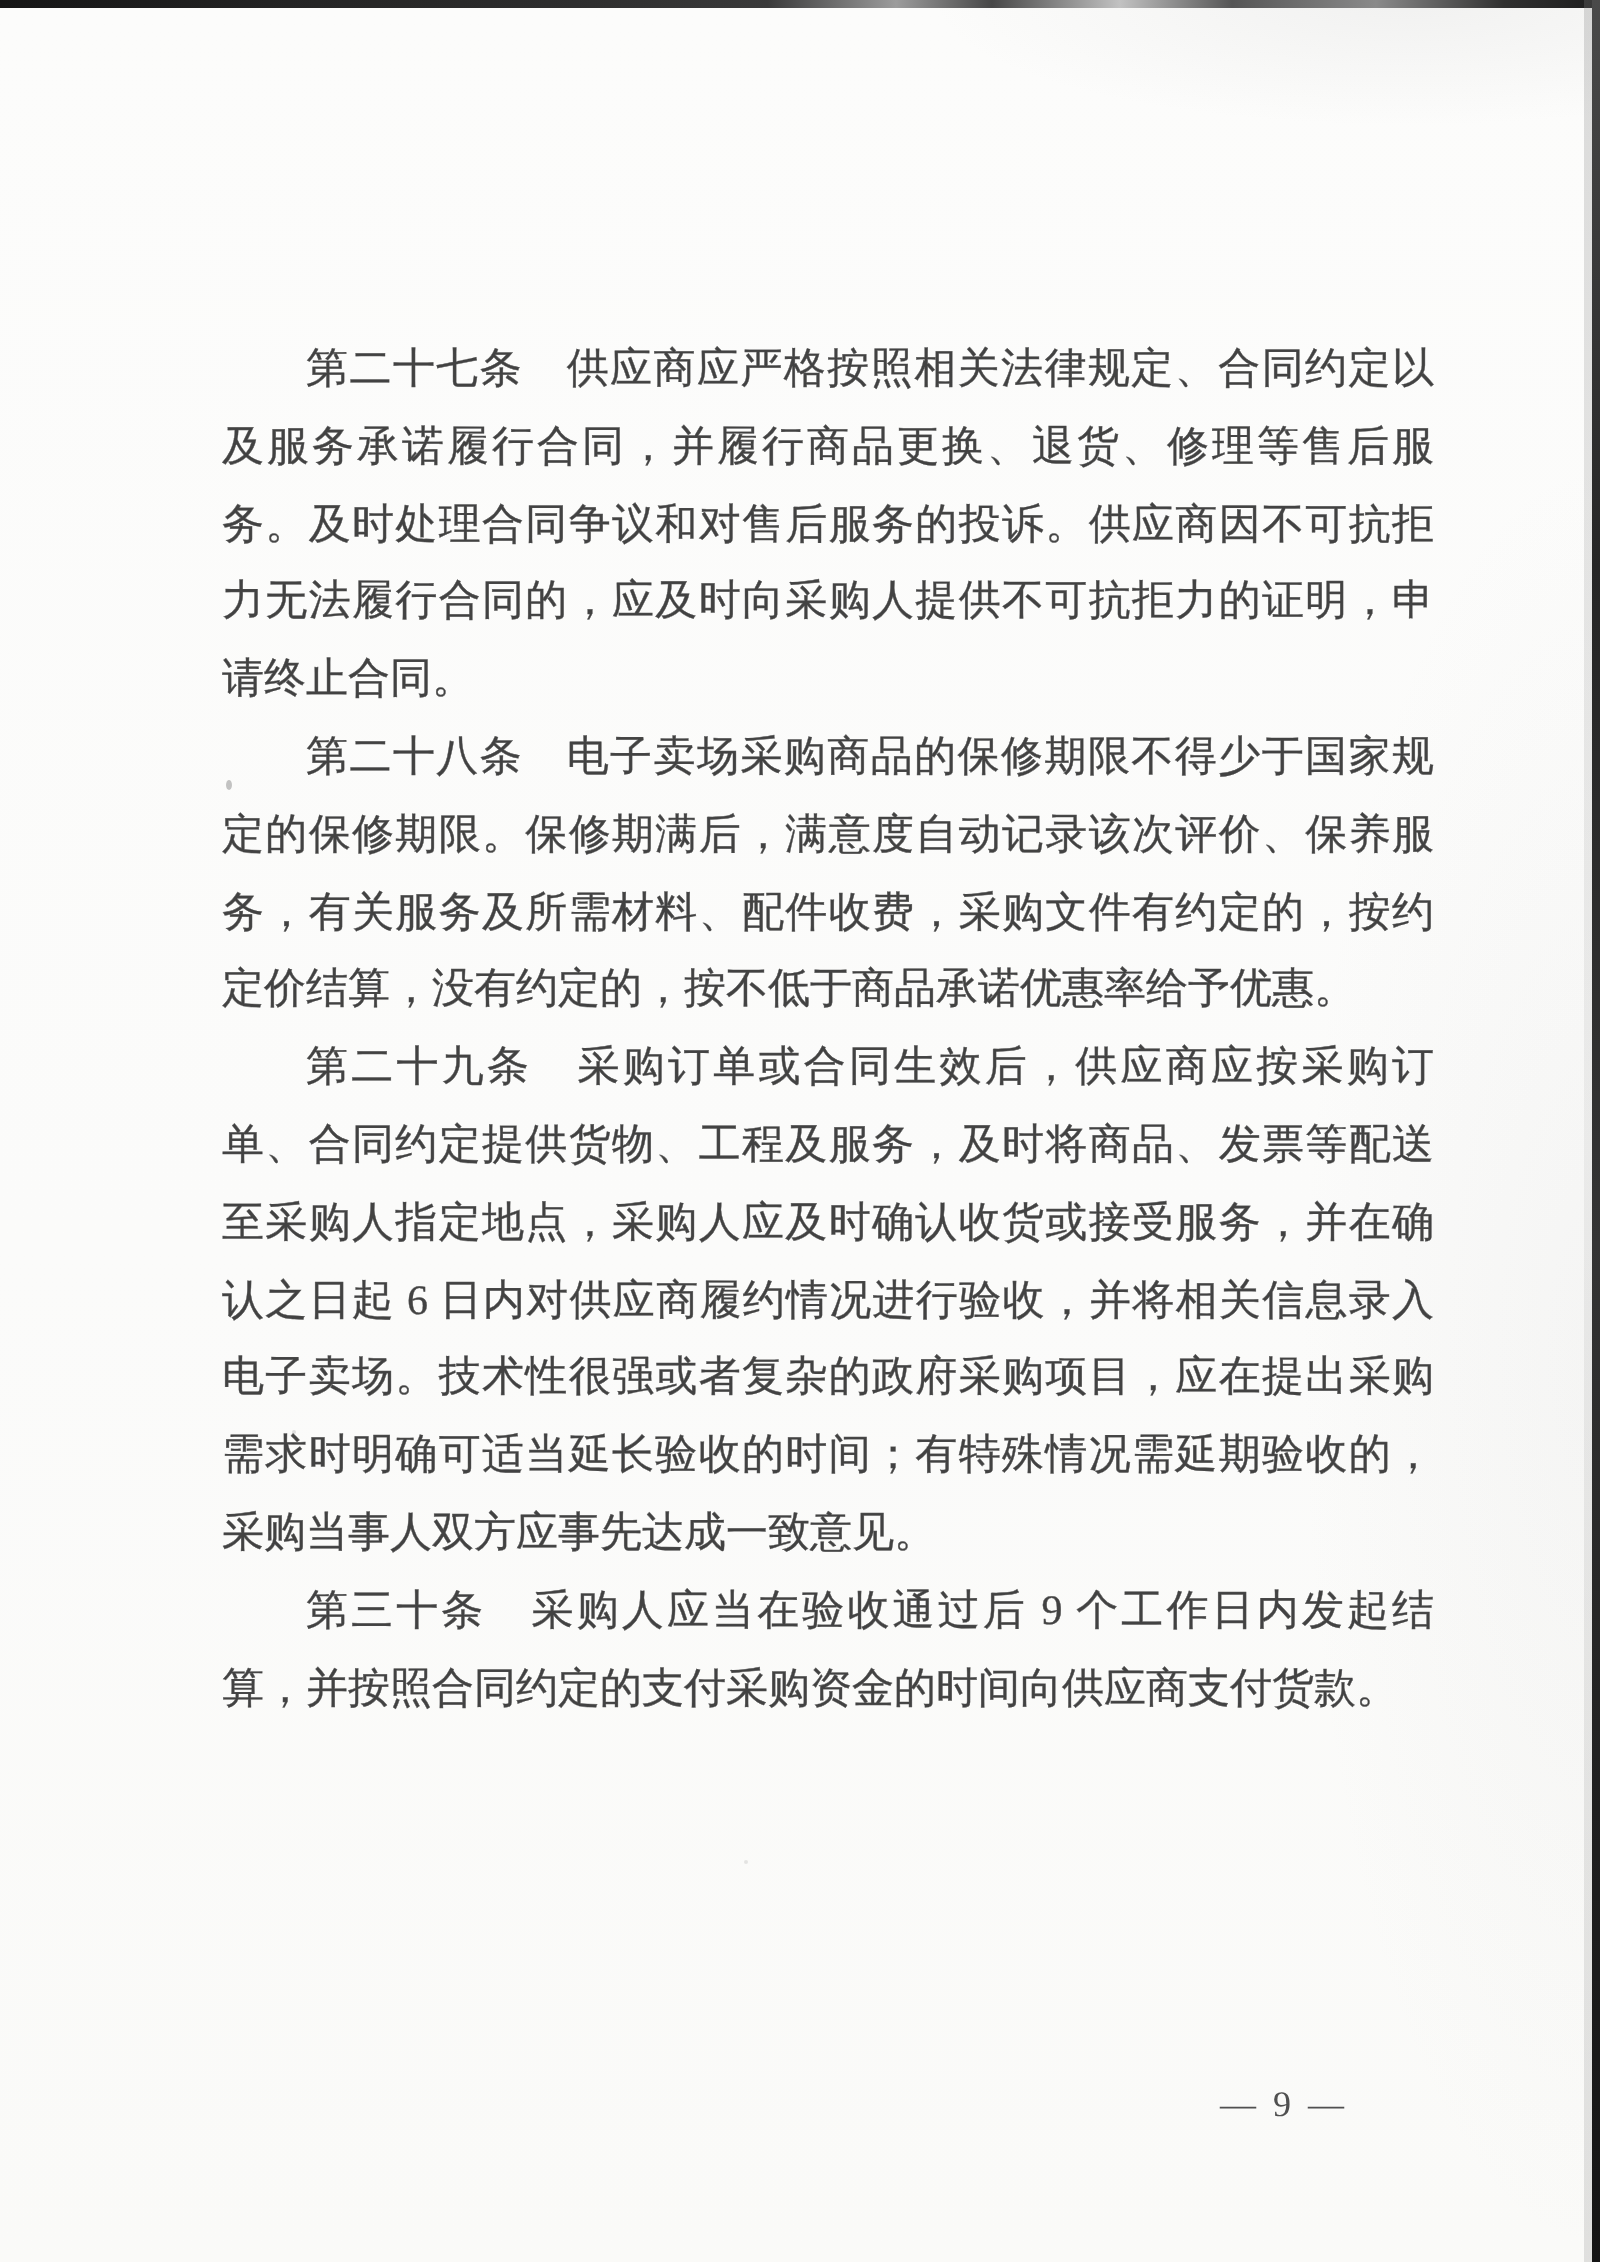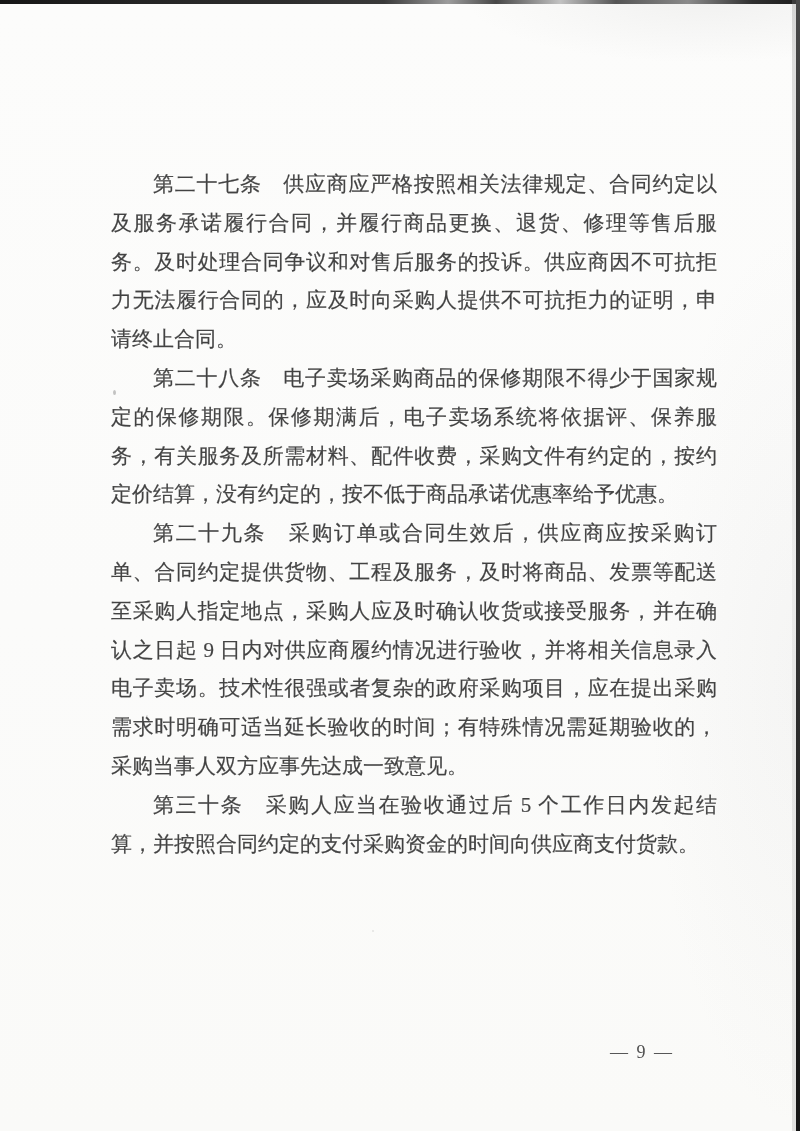--- a/index.html
+++ b/index.html
@@ -98,20 +98,20 @@
   <div class="scan-top-edge"></div>
   <div class="scan-right-shadow"></div>
   <div class="scan-right-edge"></div>
 
   <div class="speck speck-1"></div>
   <div class="speck speck-2"></div>
   <div class="speck speck-3"></div>
 
   <div class="doc">
     <p>第二十七条　供应商应严格按照相关法律规定、合同约定以及服务承诺履行合同，并履行商品更换、退货、修理等售后服务。及时处理合同争议和对售后服务的投诉。供应商因不可抗拒力无法履行合同的，应及时向采购人提供不可抗拒力的证明，申请终止合同。</p>
-    <p>第二十八条　电子卖场采购商品的保修期限不得少于国家规定的保修期限。保修期满后，电子卖场系统将依据评、保养服务，有关服务及所需材料、配件收费，采购文件有约定的，按约定价结算，没有约定的，按不低于商品承诺优惠率给予优惠。</p>
-    <p>第二十九条　采购订单或合同生效后，供应商应按采购订单、合同约定提供货物、工程及服务，及时将商品、发票等配送至采购人指定地点，采购人应及时确认收货或接受服务，并在确认之日起 9 日内对供应商履约情况进行验收，并将相关信息录入电子卖场。技术性很强或者复杂的政府采购项目，应在提出采购需求时明确可适当延长验收的时间；有特殊情况需延期验收的，采购当事人双方应事先达成一致意见。</p>
-    <p>第三十条　采购人应当在验收通过后 5 个工作日内发起结算，并按照合同约定的支付采购资金的时间向供应商支付货款。</p>
+    <p>第二十八条　电子卖场采购商品的保修期限不得少于国家规定的保修期限。保修期满后，满意度自动记录该次评价、保养服务，有关服务及所需材料、配件收费，采购文件有约定的，按约定价结算，没有约定的，按不低于商品承诺优惠率给予优惠。</p>
+    <p>第二十九条　采购订单或合同生效后，供应商应按采购订单、合同约定提供货物、工程及服务，及时将商品、发票等配送至采购人指定地点，采购人应及时确认收货或接受服务，并在确认之日起 6 日内对供应商履约情况进行验收，并将相关信息录入电子卖场。技术性很强或者复杂的政府采购项目，应在提出采购需求时明确可适当延长验收的时间；有特殊情况需延期验收的，采购当事人双方应事先达成一致意见。</p>
+    <p>第三十条　采购人应当在验收通过后 9 个工作日内发起结算，并按照合同约定的支付采购资金的时间向供应商支付货款。</p>
   </div>
 
   <div class="page-number">— 9 —</div>
 
 </div>
 
 </body></html>

